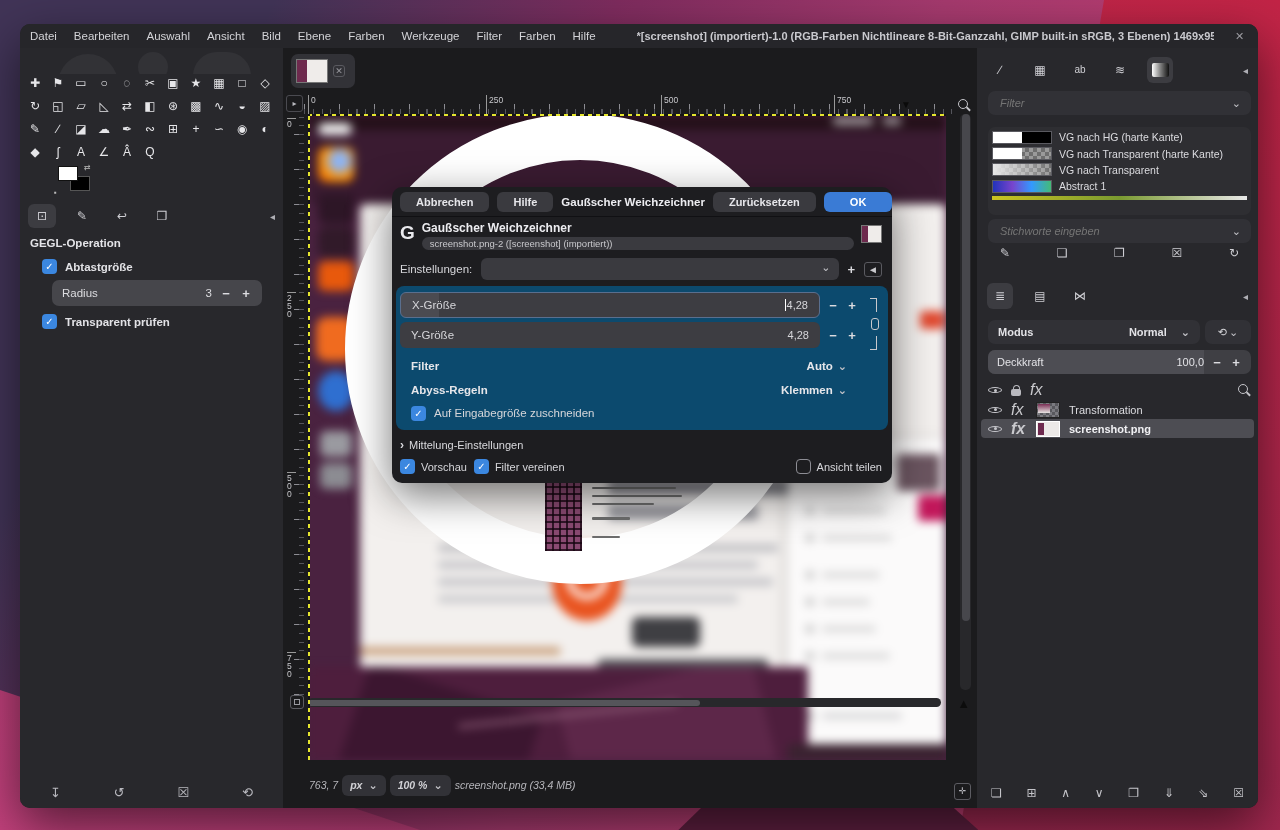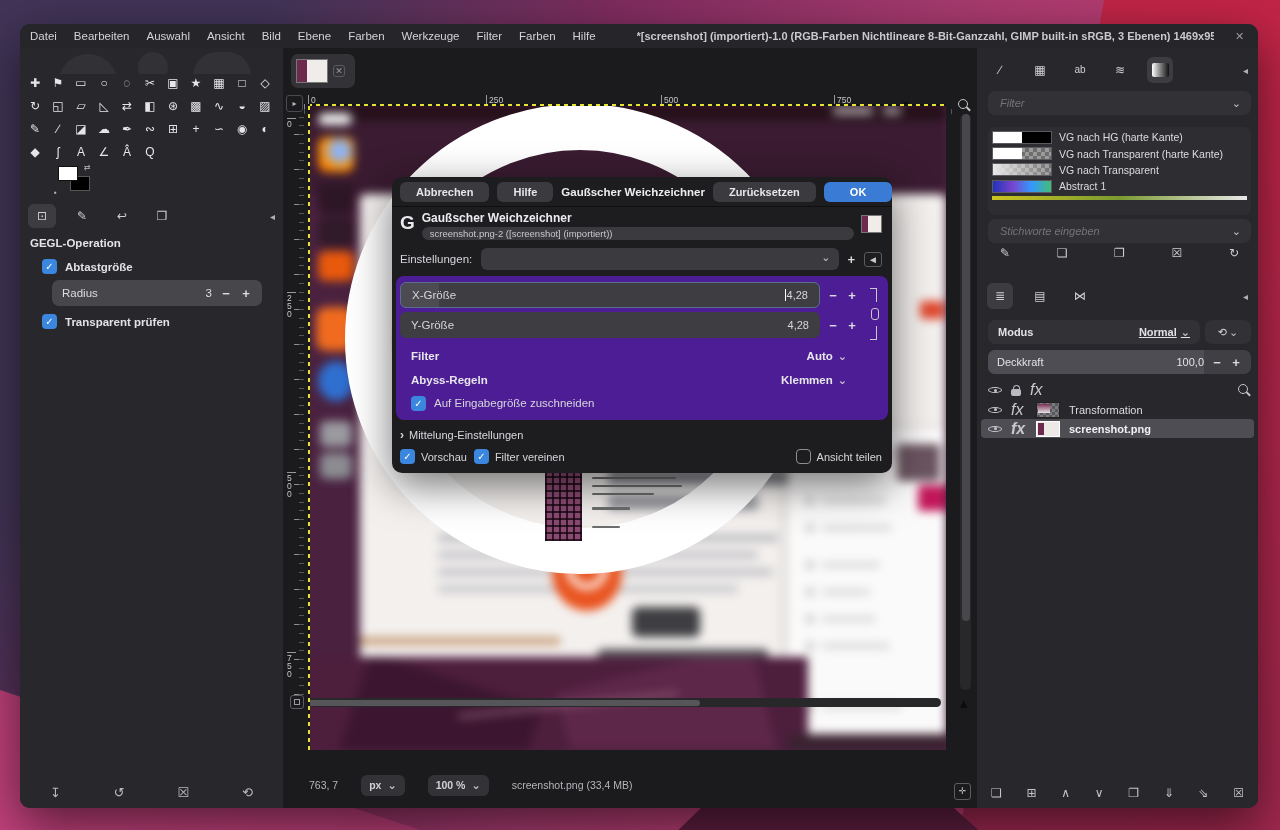--- a/index.html
+++ b/index.html
@@ -64,21 +64,21 @@
   .hmarker{position:absolute;top:4px;font-size:10px;color:#0a0a0a;}
   .vruler{position:absolute;left:3px;top:66px;width:18px;bottom:113px;
       background-image:repeating-linear-gradient(0deg,#55555c 0 1px,transparent 1px 8.75px),repeating-linear-gradient(0deg,#8c8c92 0 1px,transparent 1px 35px);
       background-size:5px 100%,10px 100%;background-position:100% 0,100% 0;background-repeat:repeat-y;}
   .vlab{position:absolute;left:1px;width:9px;font-size:8.5px;line-height:8px;color:#c8c8cc;word-break:break-all;border-top:1px solid #999;padding-top:1px;}
   .canvas-mag{position:absolute;right:6px;top:50px;}
   .mag{display:inline-block;width:13px;height:13px;position:relative;}
   .mag::before{content:"";position:absolute;left:0;top:0;width:8px;height:8px;border:1.5px solid #c4c4c9;border-radius:50%;}
   .mag::after{content:"";position:absolute;left:8px;top:9px;width:5px;height:1.5px;background:#c4c4c9;transform:rotate(45deg);}
 
-  .image-wrap{position:absolute;left:25px;top:56px;width:638px;height:646px;overflow:hidden;background:#4a2240;}
+  .image-wrap{position:absolute;left:25px;top:66px;width:638px;height:646px;overflow:hidden;background:#4a2240;}
   .image-wrap::before{content:"";position:absolute;left:0;top:0;right:0;height:2px;z-index:7;
       background:repeating-linear-gradient(90deg,#e6e62e 0 4px,#141414 4px 8px);}
   .image-wrap::after{content:"";position:absolute;left:0;top:0;bottom:0;width:2px;z-index:7;
       background:repeating-linear-gradient(0deg,#e6e62e 0 4px,#141414 4px 8px);}
   .blur{position:absolute;inset:0;filter:blur(5px);}
   .bl{position:absolute;}
   .ring{position:absolute;left:37px;top:0;width:470px;height:470px;border:46px solid #fff;border-radius:50%;z-index:3;}
   .plaid{position:absolute;left:237px;top:347px;width:37px;height:90px;z-index:4;
       background-image:repeating-linear-gradient(0deg,rgba(20,5,15,.75) 0 2px,transparent 2px 7px),repeating-linear-gradient(90deg,rgba(20,5,15,.75) 0 2px,transparent 2px 7px);
       background-color:#8a4a72;}
@@ -96,21 +96,21 @@
   .glogo{font-size:19px;font-weight:700;color:#eaeaee;line-height:22px;}
   .dheading{font-weight:700;font-size:12px;color:#ececf0;line-height:13px;}
   .dsub{background:#3a3a3f;border-radius:7px;font-size:9.5px;color:#c9c9cd;padding:1px 8px;margin-top:2px;width:432px;}
   .dthumb{width:24px;height:18px;border:1px solid #777;background:linear-gradient(90deg,#6e2a4e 0 32%,#efecea 32%);margin-top:3px;}
   .dlg-set{display:flex;align-items:center;gap:9px;padding:6px 10px 4px 8px;}
   .dcombo{flex:1;height:22px;background:#3a3a3f;border-radius:6px;position:relative;}
   .dcombo .chev{position:absolute;right:8px;top:3px;}
   .chev{font-size:11px;color:#c4c4c9;}
   .dicon{font-size:13px;color:#d9d9dd;font-weight:700;}
   .dimp{font-size:10px;color:#c9c9cd;border:1px solid #5a5a60;border-radius:3px;padding:0 3px;height:15px;line-height:14px;}
-  .dcard{margin:2px 4px 0;background:#4c1d95;border-radius:8px;padding:6px 30px 6px 4px;position:relative;}
+  .dcard{margin:2px 4px 0;background:#0c4a6e;border-radius:8px;padding:6px 30px 6px 4px;position:relative;}
   .numline{display:flex;align-items:center;gap:7px;margin-bottom:4px;}
   .numrow{flex:1;height:26px;background:#3d3d42;border-radius:6px;display:flex;align-items:center;padding:0 11px;}
   .numrow.focus{border:1px solid #5a6f8e;background:linear-gradient(90deg,#4b4b51 0 9%,#3d3d42 9%);}
   .numval{margin-left:auto;font-size:11px;}
   .caret{display:inline-block;width:1px;height:12px;background:#fff;margin-right:1px;vertical-align:-2px;}
   .chain{position:absolute;right:9px;top:12px;width:11px;height:52px;}
   .chain::before{content:"";position:absolute;top:0;right:2px;width:6px;height:13px;border-top:1.5px solid #c9c9cd;border-right:1.5px solid #c9c9cd;}
   .chain::after{content:"";position:absolute;bottom:0;right:2px;width:6px;height:13px;border-bottom:1.5px solid #c9c9cd;border-right:1.5px solid #c9c9cd;}
   .chain-link{position:absolute;top:20px;right:0;width:8px;height:12px;border:1.5px solid #c9c9cd;border-radius:3px;}
   .selrow{display:flex;align-items:center;height:24px;padding:0 11px;font-weight:700;color:#e6e6ea;}
@@ -123,21 +123,21 @@
   .fgrp.right{margin-left:auto;}
 
   .vscroll{position:absolute;right:6px;top:66px;width:11px;bottom:118px;background:#28282b;border-radius:5px;}
   .vthumb{position:absolute;left:1.5px;right:1.5px;top:0;height:88%;background:#47474c;border-radius:4px;}
   .hscroll{position:absolute;left:25px;right:36px;bottom:101px;height:9px;background:#28282b;border-radius:5px;}
   .hthumb{position:absolute;top:1.5px;bottom:1.5px;left:0;width:62%;background:#55555a;border-radius:4px;}
   .qmask{position:absolute;left:7px;bottom:99px;width:14px;height:14px;border:1px solid #5c5c62;border-radius:3px;}
   .qmask i{display:block;margin:3px;width:6px;height:6px;border:1px dashed #9a9aa0;}
   .corner-arrow{position:absolute;right:7px;bottom:97px;font-size:13px;color:#0c0c0c;}
   .statusbar{position:absolute;left:0;right:0;bottom:10px;height:26px;display:flex;align-items:center;
-      padding:0 12px 0 26px;gap:23px;font-size:10.5px;color:#b5b5ba;}
+      padding:0 12px 0 26px;gap:4px;font-size:10.5px;color:#b5b5ba;font-style:italic;}
   .sb-pill{background:#323237;border-radius:6px;padding:4px 8px;display:flex;gap:6px;align-items:center;color:#d2d2d6;font-weight:700;font-size:10.5px;}
   .nav-btn{position:absolute;right:6px;bottom:8px;width:17px;height:17px;border:1px solid #5c5c62;border-radius:3px;
       text-align:center;line-height:15px;font-size:9px;color:#b9b9bf;}
 
   
   .right-pane{position:absolute;right:0;top:0;bottom:0;width:281px;background:#28282c;}
   .rp-tabs{position:absolute;left:10px;right:10px;top:8px;height:28px;display:flex;align-items:center;gap:14px;}
   .rp-tab{min-width:26px;height:26px;border-radius:6px;text-align:center;line-height:26px;font-size:12px;color:#cfcfd4;}
   .rp-tab.sel{background:#3c3c41;display:flex;align-items:center;justify-content:center;}
   .grad-chip{width:17px;height:14px;border-radius:2px;background:linear-gradient(90deg,#fff,#808080,#111);}
@@ -150,21 +150,21 @@
   .g2{background-image:linear-gradient(90deg,#e8e8e8,rgba(232,232,232,0)),repeating-conic-gradient(#9a9a9a 0% 25%,#6e6e6e 0% 50%);background-size:100% 100%,8px 8px;}
   .g3{background-image:linear-gradient(90deg,#fff 0 50%,rgba(255,255,255,0) 50%),repeating-conic-gradient(#9a9a9a 0% 25%,#6e6e6e 0% 50%);background-size:100% 100%,8px 8px;}
   .g4{background:linear-gradient(90deg,#2233bb,#7744cc,#3399ff,#44bb77);}
   .g5{background:linear-gradient(90deg,#ff4477,#cc2233,#88cc44,#4488ff);}
   .gsliver{height:4px;margin:1px 4px 0;background:linear-gradient(90deg,#ccc420,#7a9a30,#e8e8e8);}
   .gname{font-size:10.5px;color:#dcdce0;white-space:nowrap;}
   .rp-actions{position:absolute;left:11px;right:7px;top:198px;height:24px;display:flex;justify-content:space-between;padding:0 12px;}
   .rp-actions span{font-size:12px;color:#cfcfd4;}
   .mode-row{position:absolute;left:11px;right:7px;top:272px;height:24px;display:flex;gap:5px;}
   .mode-box{flex:1;background:#313136;border-radius:7px;display:flex;align-items:center;padding:0 10px;font-size:11px;font-weight:700;color:#e2e2e6;}
-  .mode-val{margin-left:auto;display:flex;gap:4px;align-items:center;text-decoration:underline;}
+  .mode-val{margin-left:auto;display:flex;gap:14px;align-items:center;}
   .mode-reset{width:46px;background:#313136;border-radius:7px;display:flex;align-items:center;justify-content:center;gap:2px;font-size:11px;color:#d2d2d6;}
   .op-row{position:absolute;left:11px;right:7px;top:302px;height:24px;background:#3f3f44;border-radius:7px;overflow:hidden;}
   .op-fill{position:absolute;left:0;top:0;bottom:0;width:82%;background:#4d4d53;}
   .op-inner{position:absolute;inset:0;display:flex;align-items:center;padding:0 9px;gap:7px;font-size:11px;color:#e2e2e6;}
   .op-inner .val{margin-left:auto;}
   .lay-head{position:absolute;left:11px;right:7px;top:334px;height:16px;display:flex;align-items:center;gap:9px;}
   .eye{display:inline-block;width:14px;height:12px;position:relative;flex:none;}
   .eye::before{content:"";position:absolute;left:0;right:0;top:3px;bottom:3px;border:1.2px solid #c6c6cb;border-radius:50%;}
   .eye::after{content:"";position:absolute;left:5.5px;top:4.5px;width:3px;height:3px;background:#c6c6cb;border-radius:50%;}
   .lock{display:inline-block;width:10px;height:7px;background:#b9b9bf;border-radius:2px;position:relative;margin-top:5px;}

